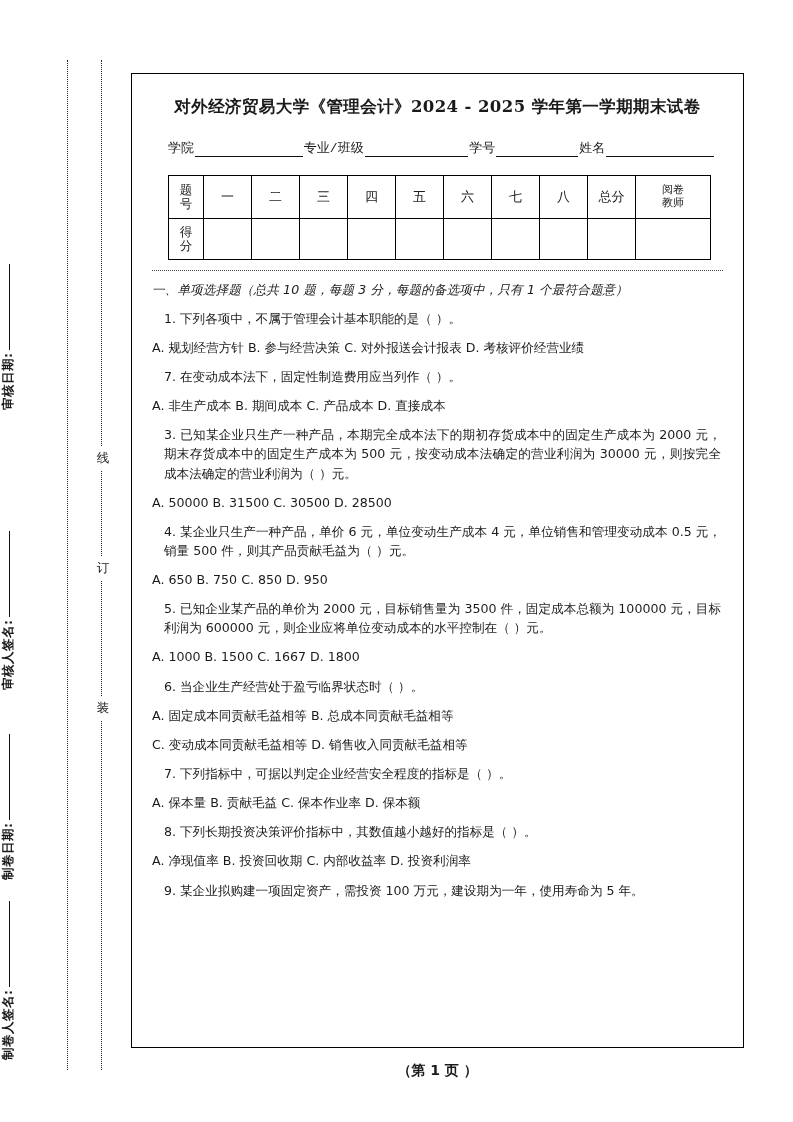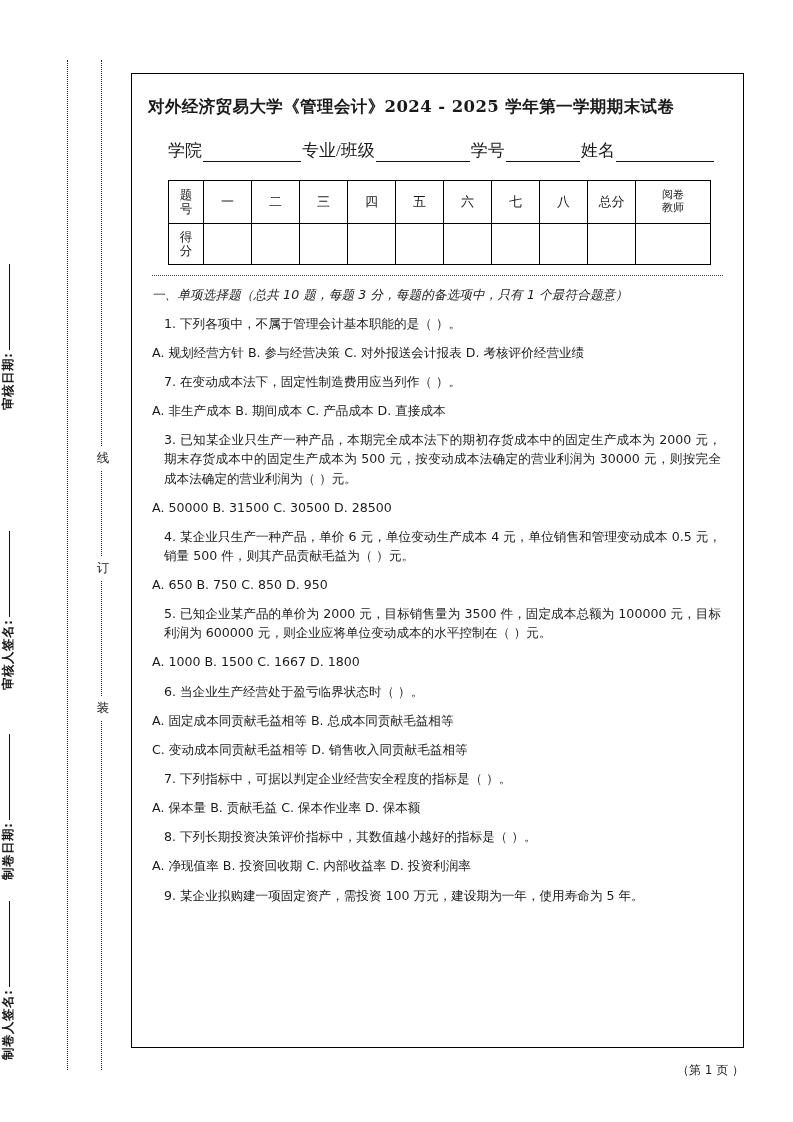--- a/index.html
+++ b/index.html
@@ -81,32 +81,32 @@
     height: 975px;
     border: 1.4px solid #000;
     box-sizing: border-box;
     padding: 14px 14px 0 14px;
   }
 
   .title {
     font-size: 16.5px;
     font-weight: bold;
     line-height: 1.85;
-    text-align: left;
+    text-align: center;
     letter-spacing: 0.4px;
     margin: 4px 2px 0 2px;
     font-family: "DejaVu Serif", "Liberation Serif", serif;
   }
 
   .idline {
     margin: 16px 14px 0 22px;
-    font-size: 17px;
+    font-size: 13px;
     display: flex;
     align-items: flex-end;
-    font-family: Liberation Serif, serif;
+    font-family: Liberation Mono, monospace;
   }
   .idline .fld { white-space: nowrap; }
   .idline .blank {
     flex: 1 1 auto;
     border-bottom: 1px solid #111;
     height: 13px;
     margin: 0 1px;
   }
   .idline .b1 { flex-grow: 1.25; }
   .idline .b2 { flex-grow: 1.2; }
@@ -171,23 +171,23 @@
   .opts {
     margin-top: 10px;
     white-space: nowrap;
   }
 
   .footer {
     position: absolute;
     left: 131px;
     top: 1062px;
     width: 613px;
-    text-align: right;
-    font-size: 12px;
-    font-weight: normal;
+    text-align: center;
+    font-size: 14px;
+    font-weight: bold;
     font-family: "DejaVu Sans", "Liberation Sans", sans-serif;
   }
 </style>
 </head>
 <body>
 
 <div class="margin-strip">
   <div class="v-line-outer"></div>
   <div class="v-line-inner"></div>
 

